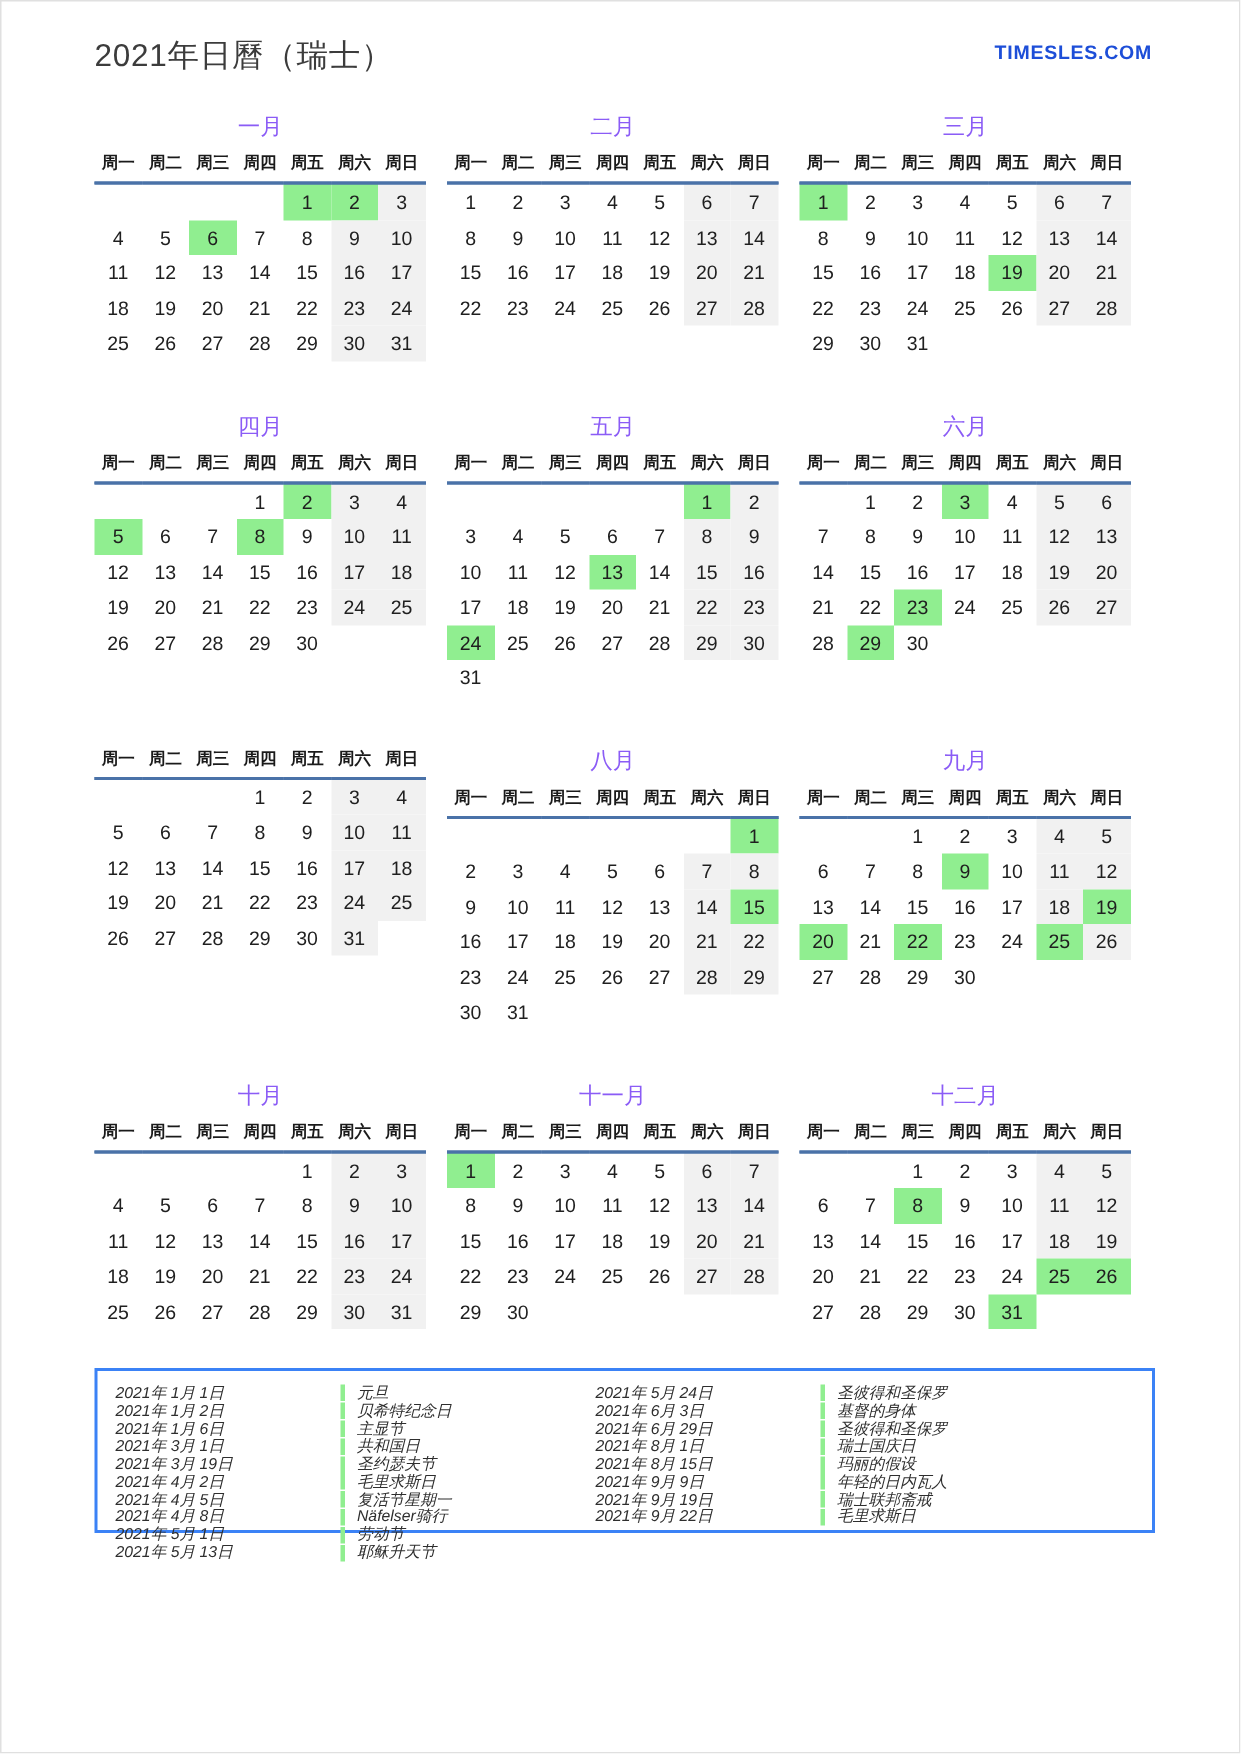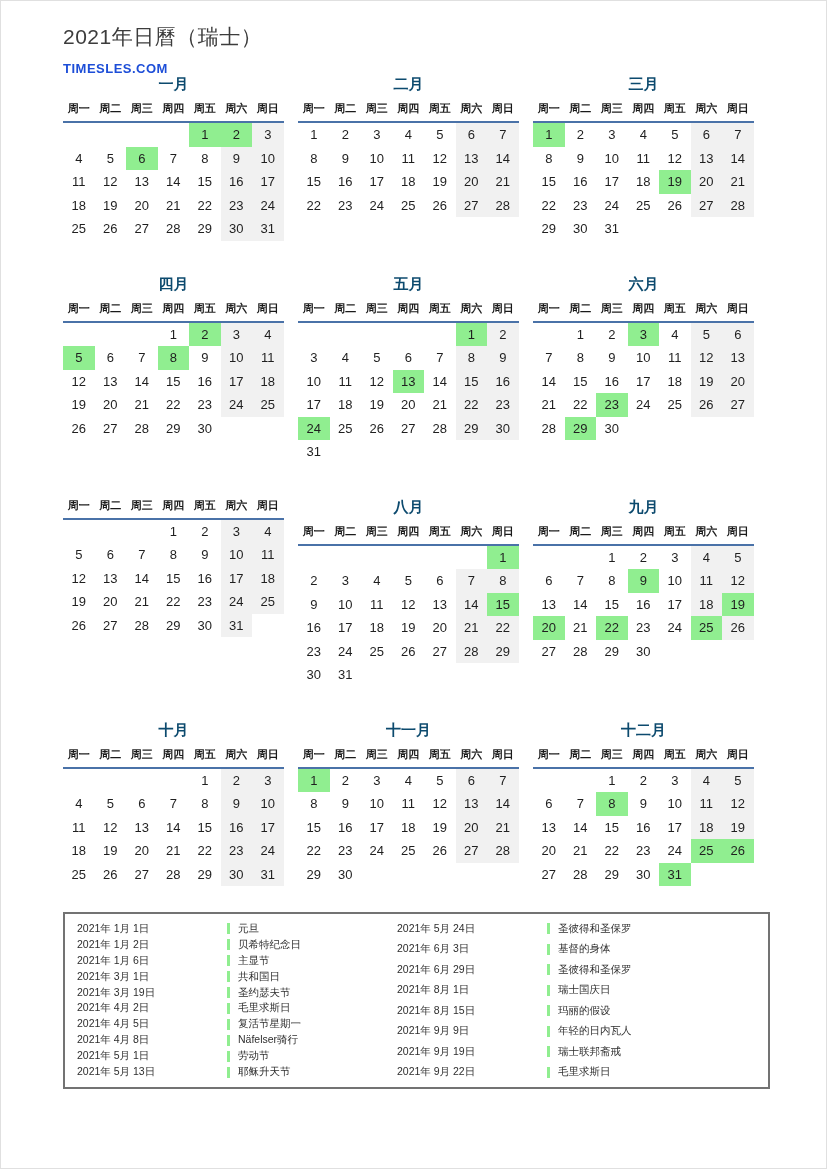--- a/index.html
+++ b/index.html
@@ -2,42 +2,42 @@
 <html><head>
 <meta charset="utf-8">
 <style>
   html,body{margin:0;padding:0;background:#fff;}
   .page{
     width:827px;height:1169px;box-sizing:border-box;position:relative;
     margin:0 auto;background:#ffffff;border:1px solid #e0e0e0;
     padding:16px 58px 0 62px;
     font-family:"Liberation Sans","DejaVu Sans",sans-serif;
   }
-  .page-header{display:flex;justify-content:space-between;align-items:flex-start;height:44px;flex-direction:column;}
+  .page-header{display:flex;justify-content:space-between;align-items:flex-start;height:44px;}
   .page-title{font-size:21px;color:#3c3c3c;letter-spacing:.5px;margin-top:6px;}
   .site-link{font-size:13px;font-weight:700;color:#1d4ed8;text-decoration:none;margin-top:10px;letter-spacing:.5px;}
   .months-grid{
     display:grid;grid-template-columns:repeat(3,235px);
     row-gap:34px;margin-top:14px;
   }
   .month{width:221px;}
-  .month-title{font-size:15px;color:#0c4a6e;text-align:center;margin-bottom:7px;font-weight:bold;}
+  .month-title{font-size:15px;color:#8b5cf6;text-align:center;margin-bottom:7px;}
   .month-table{border-collapse:collapse;table-layout:fixed;}
   .month-table th{
     width:31.5px;font-size:11px;font-weight:700;color:#1a1a1a;
     padding:0 0 5px 0;border-bottom:2px solid #4a72a8;text-align:center;
   }
   .month-table td{
     height:23.5px;font-size:13px;color:#1f1f1f;text-align:center;padding:0;
   }
   .month-table td.weekend{background:#f1f1f1;}
   .month-table td.hl{background:#90ee90;}
   .legend-box{
-    margin-top:26px;width:707px;box-sizing:border-box;height:177px;
-    border:2px solid #737373;padding:9px 12px;display:flex;
+    margin-top:26px;width:707px;box-sizing:border-box;height:110px;
+    border:2px solid #3b82f6;padding:9px 12px;display:flex;font-style:italic;
   }
   .legend-col{display:flex;flex-direction:column;justify-content:space-between;}
   .legend-col.left{width:320px;flex:none;}
   .legend-col.right{flex:1;}
   .legend-entry{display:flex;align-items:center;height:11.8px;}
   .legend-date{width:150px;flex:none;font-size:10.5px;color:#2e2e2e;}
   .legend-marker{width:3px;height:11px;background:#90ee90;margin-right:8px;flex:none;}
   .legend-label{font-size:10.5px;color:#2e2e2e;white-space:nowrap;}
 </style>
 </head>

